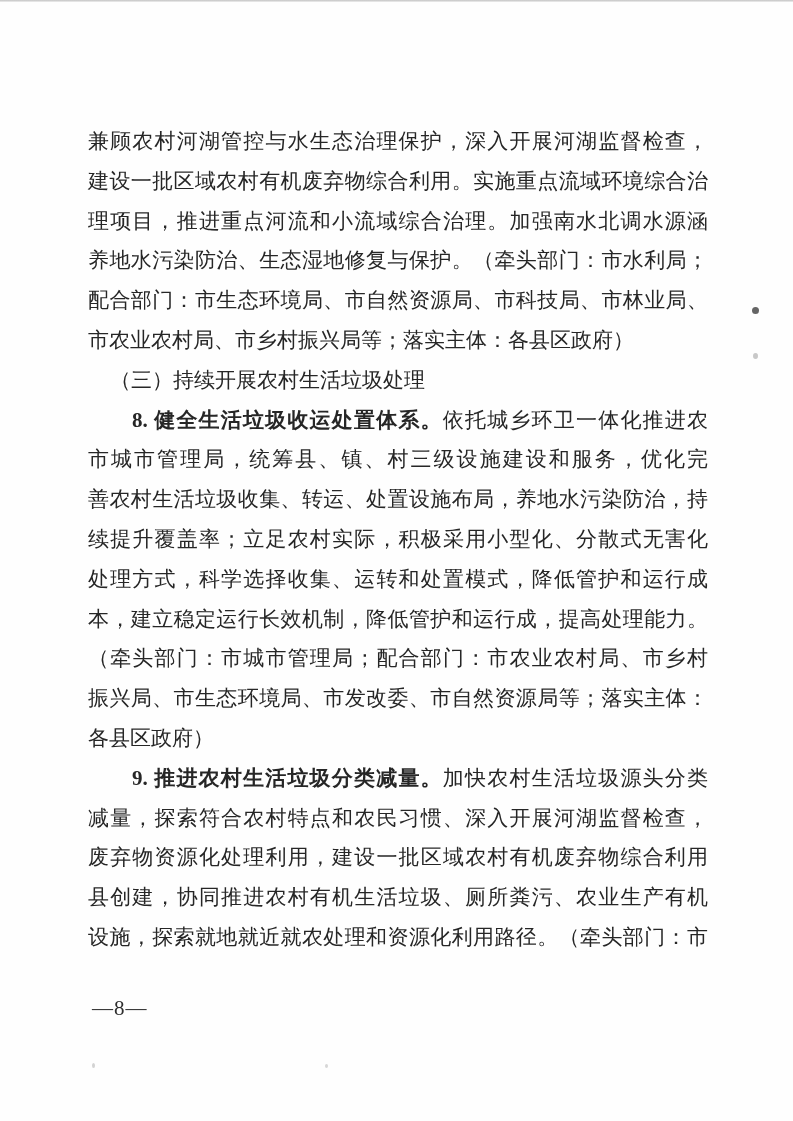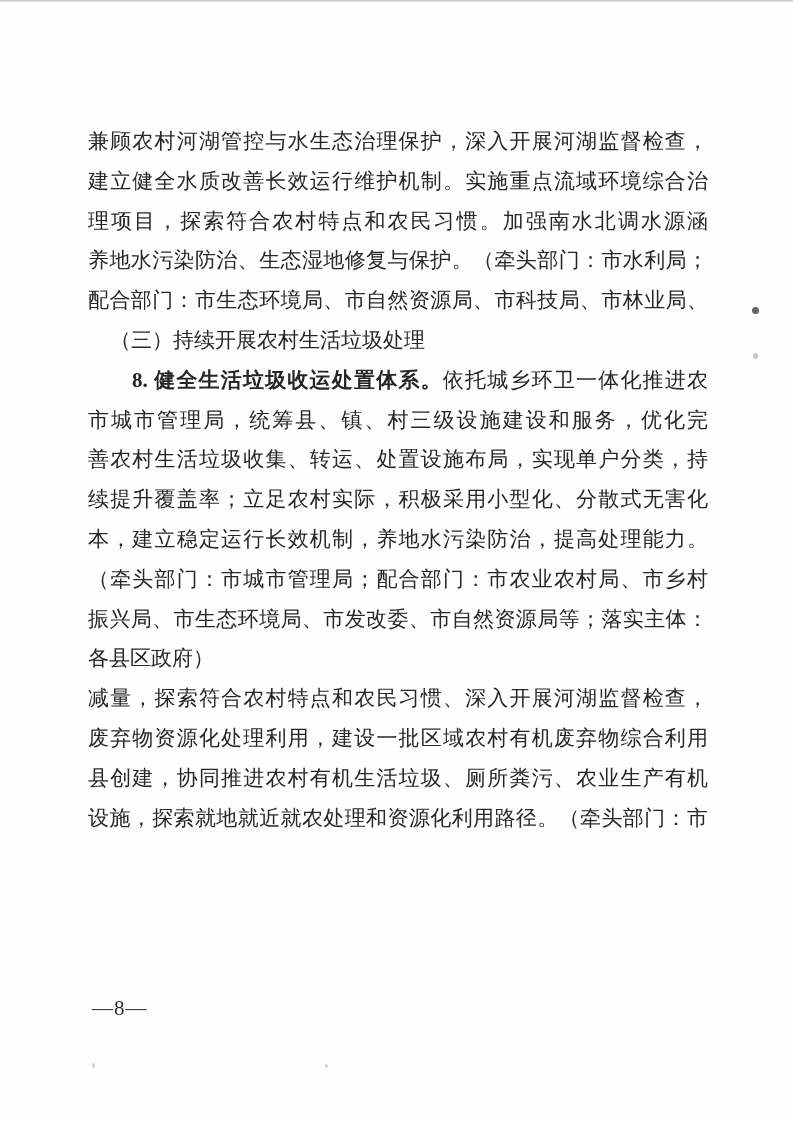--- a/index.html
+++ b/index.html
@@ -61,33 +61,36 @@
   .speck.s3 { left: 92px;  top: 1063px; width: 3px; height: 5px; background: #a8a8a8; opacity: 0.5; }
   .speck.s4 { left: 325px; top: 1064px; width: 3px; height: 4px; background: #a8a8a8; opacity: 0.45; }
 </style>
 </head>
 <body>
 
 <div class="scan-edge-top"></div>
 
 <div class="doc">
     <div class="line just">兼顾农村河湖管控与水生态治理保护，深入开展河湖监督检查，</div>
-    <div class="line just">建立健全水质改善长效运行维护机制。实施重点流域环境综合治</div>
-    <div class="line just">理项目，探索符合农村特点和农民习惯。加强南水北调水源涵</div>
+    <div class="line just">建设一批区域农村有机废弃物综合利用。实施重点流域环境综合治</div>
+    <div class="line just">理项目，推进重点河流和小流域综合治理。加强南水北调水源涵</div>
     <div class="line just">养地水污染防治、生态湿地修复与保护。（牵头部门：市水利局；</div>
     <div class="line just">配合部门：市生态环境局、市自然资源局、市科技局、市林业局、</div>
+    <div class="line">市农业农村局、市乡村振兴局等；落实主体：各县区政府）</div>
     <div class="line ind1">（三）持续开展农村生活垃圾处理</div>
     <div class="line just ind2"><b>8. 健全生活垃圾收运处置体系。</b>依托城乡环卫一体化推进农</div>
     <div class="line just">市城市管理局，统筹县、镇、村三级设施建设和服务，优化完</div>
-    <div class="line just">善农村生活垃圾收集、转运、处置设施布局，实现单户分类，持</div>
+    <div class="line just">善农村生活垃圾收集、转运、处置设施布局，养地水污染防治，持</div>
     <div class="line just">续提升覆盖率；立足农村实际，积极采用小型化、分散式无害化</div>
-    <div class="line just">本，建立稳定运行长效机制，养地水污染防治，提高处理能力。</div>
+    <div class="line just">处理方式，科学选择收集、运转和处置模式，降低管护和运行成</div>
+    <div class="line just">本，建立稳定运行长效机制，降低管护和运行成，提高处理能力。</div>
     <div class="line just">（牵头部门：市城市管理局；配合部门：市农业农村局、市乡村</div>
     <div class="line just">振兴局、市生态环境局、市发改委、市自然资源局等；落实主体：</div>
     <div class="line">各县区政府）</div>
+    <div class="line just ind2"><b>9. 推进农村生活垃圾分类减量。</b>加快农村生活垃圾源头分类</div>
     <div class="line just">减量，探索符合农村特点和农民习惯、深入开展河湖监督检查，</div>
     <div class="line just">废弃物资源化处理利用，建设一批区域农村有机废弃物综合利用</div>
     <div class="line just">县创建，协同推进农村有机生活垃圾、厕所粪污、农业生产有机</div>
     <div class="line just">设施，探索就地就近就农处理和资源化利用路径。（牵头部门：市</div>
   </div>
 
 <div class="pagenum">—8—</div>
 
 <div class="speck s1"></div>
 <div class="speck s2"></div>

